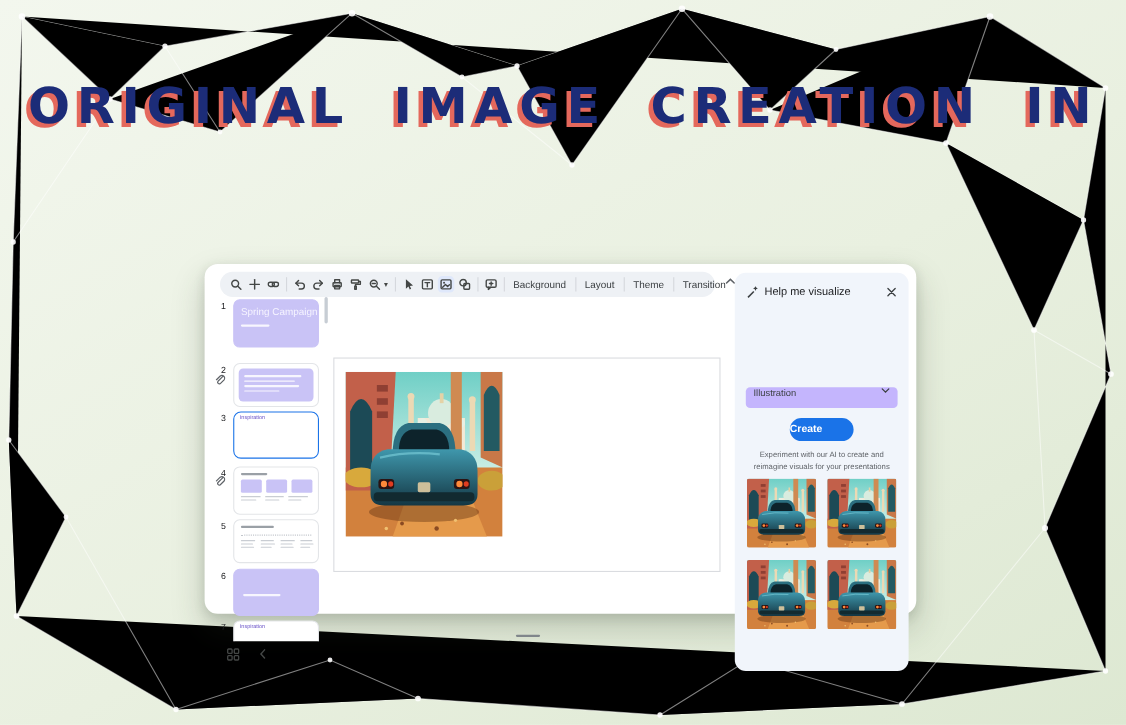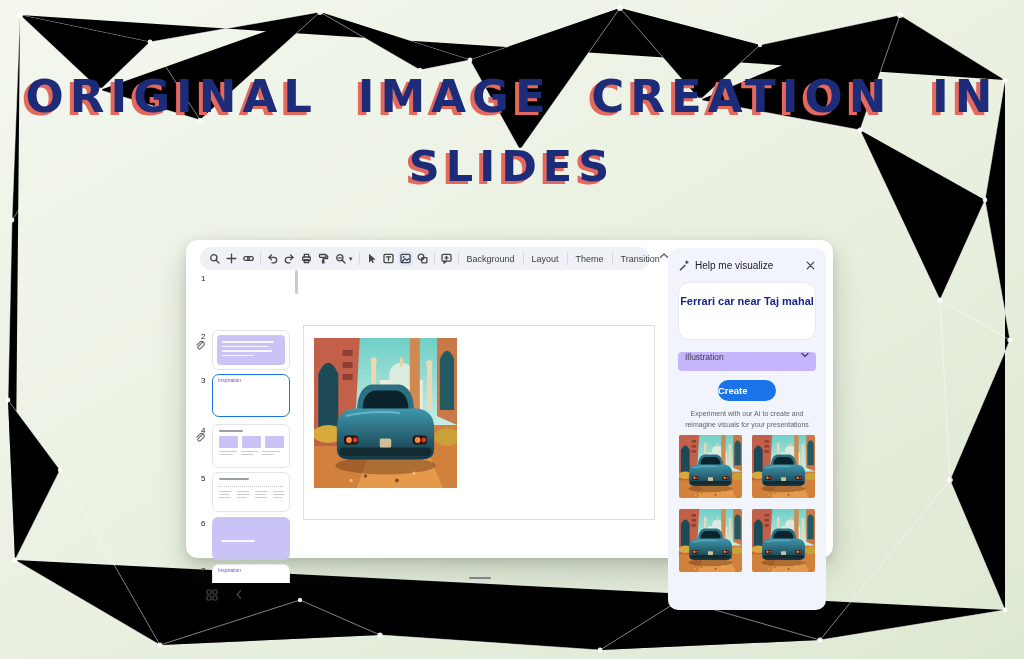--- a/index.html
+++ b/index.html
@@ -185,21 +185,20 @@
       <circle cx="36" cy="92" r="1.2" fill="#8a4a22"></circle>
           <circle cx="58" cy="95" r="1.4" fill="#8a4a22"></circle>
       <circle cx="70" cy="90" r="1" fill="#f0c070"></circle>
           <circle cx="26" cy="95" r="1.1" fill="#f0c070"></circle>
     </symbol>
   </defs>
 </svg>
 
 <div class="hero">
   <div class="hero-line">Original Image Creation in</div>
-  <div class="hero-line hero-line2">Slides</div>
 </div>
 
 <div class="win">
 
   <div class="toolbar">
     <svg class="tb-ic" viewBox="0 0 11 11">
           <circle cx="4.8" cy="4.8" r="3.1"></circle>
           <line x1="7.2" y1="7.2" x2="10" y2="10"></line>
         </svg>
     <svg class="tb-ic" viewBox="0 0 11 11">
@@ -271,20 +270,24 @@
     <div class="tb-div"></div>
     <span class="tb-btn">Transition</span>
     <span class="tb-more">⋮</span>
   </div>
   <svg class="collapse" viewBox="0 0 12 12">
         <path d="M2.5 7.3 L6 4 L9.5 7.3"></path>
       </svg>
 
   <div class="strip">
     <div class="num" style="top:6px">1</div>
+    <div class="thumb purple" style="top:4px;height:44px">
+      <div class="t1-title">Spring Campaign</div>
+      <div class="bar bar-w" style="width:26px;margin:7px 0 0 6px;height:1.5px"></div>
+    </div>
 
     <div class="num" style="top:64px">2</div>
     <svg class="clip" style="top:72px" viewBox="0 0 11 11">
           <path d="M8.4 2.4 L4.2 6.6 a1.5 1.5 0 0 0 2.1 2.1 L9.7 5.3 a2.5 2.5 0 0 0 -3.5 -3.5 L2.8 5.2"></path>
         </svg>
     <div class="thumb" style="top:62px;height:40px">
       <div class="t2-inner">
         <div class="bar bar-w" style="width:52px;height:1.6px;margin-bottom:3px"></div>
         <div class="bar bar-w" style="width:46px;height:1.6px;margin-bottom:3px"></div>
         <div class="bar bar-w" style="width:50px;height:1.6px;margin-bottom:3px"></div>
@@ -386,21 +389,20 @@
     <div class="p-head">
       <svg class="p-ic" viewBox="0 0 11 11">
         <path class="fl" d="M1.5 9.8 L6.8 4.5 L7.8 5.5 L2.5 10.8 Z"></path>
         <path d="M8.8 1 v2.4 M7.6 2.2 h2.4"></path>
       </svg>
       <span class="p-title">Help me visualize</span>
       <svg class="p-ic" viewBox="0 0 11 11">
             <path d="M2.2 2.2 L8.8 8.8 M8.8 2.2 L2.2 8.8"></path>
           </svg>
     </div>
-    <div class="p-input">Ferrari car near Taj mahal</div>
     <div class="p-drop">
       <span class="p-drop-label">Illustration</span>
       <svg width="8" height="6" viewBox="0 0 8 6">
             <path d="M1 1.5 L4 4.5 L7 1.5" stroke="#3c4043" stroke-width="1.2" fill="none" stroke-linecap="round"></path>
           </svg>
     </div>
     <div class="p-create">Create</div>
     <div class="p-cap">Experiment with our AI to create and reimagine visuals for your presentations</div>
     <div class="p-grid">
       <svg class="p-thumb" viewBox="0 0 100 100" preserveAspectRatio="none">

